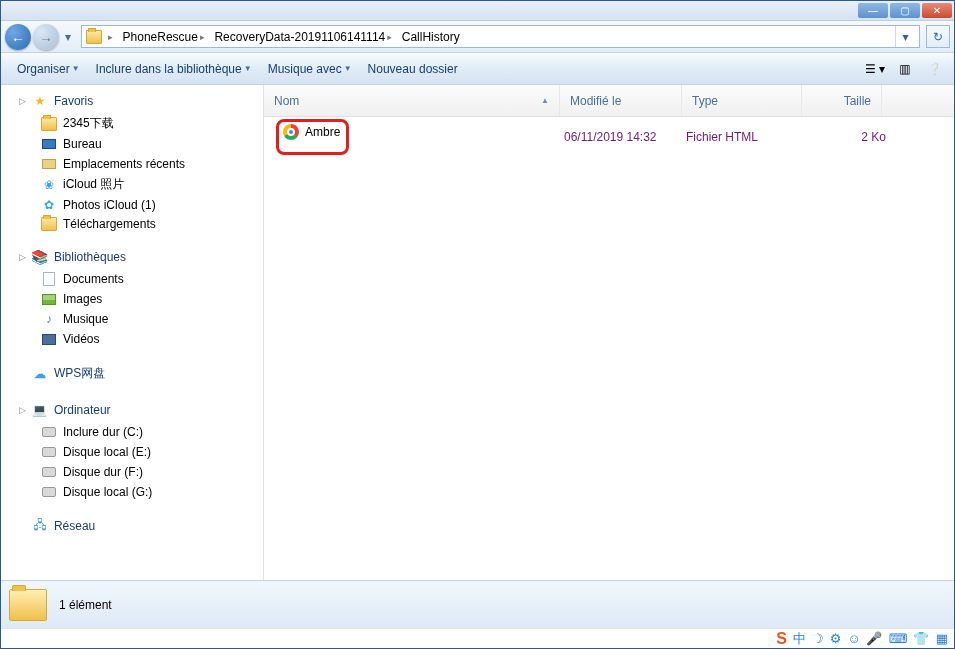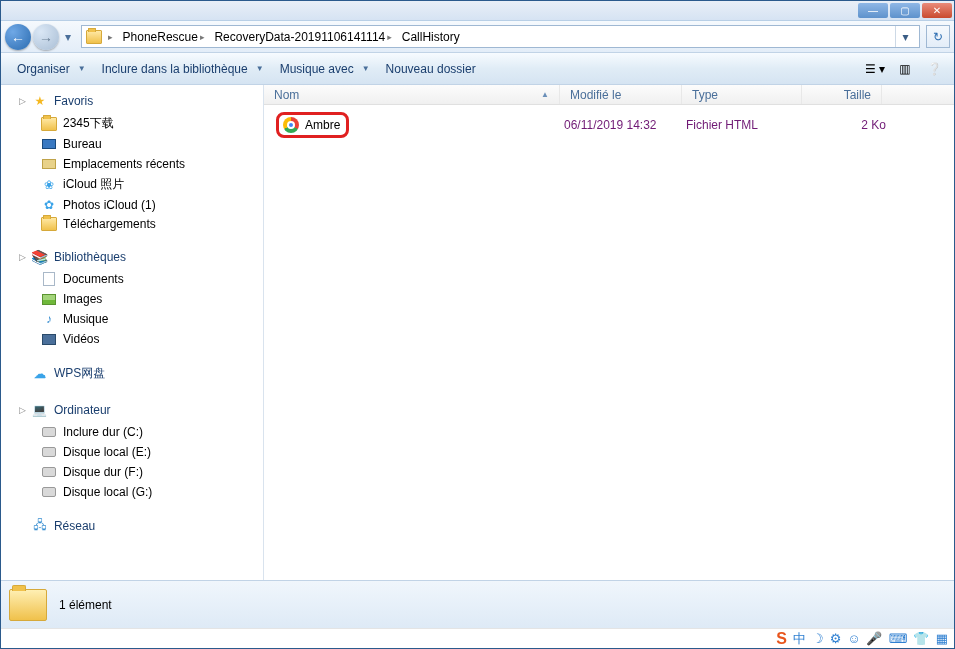--- a/index.html
+++ b/index.html
@@ -22,47 +22,47 @@
 .folder-ico::before { content: ""; position: absolute; top: -3px; left: 1px; width: 6px; height: 3px; background: #f0c14b; border: 1px solid #d6a93a; border-bottom: none; border-radius: 1px 1px 0 0; }
 .crumb { padding: 0 4px; display: flex; align-items: center; height: 100%; }
 .crumb .sep { color: #777; margin: 0 2px; font-size: 9px; }
 .addr-end { display: flex; align-items: center; gap: 0; }
 .addr-btn { width: 20px; height: 21px; display: flex; align-items: center; justify-content: center; border-left: 1px solid #cdd9e6; color: #3a5d85; }
 .refresh { background: linear-gradient(#f5f9fd,#e3edf8); border: 1px solid #9fb8d3; width: 24px; height: 23px; display: flex; align-items: center; justify-content: center; color: #2b6cb0; }
 .searchbox { width: 262px; height: 23px; border: 1px solid #9fb8d3; background: #fff; display: flex; align-items: center; padding: 0 6px; color: #888; font-style: italic; }
 .searchbox .mag { margin-left: auto; color: #4a6f9a; font-style: normal; }
 
 .toolbar { height: 32px; background: linear-gradient(#f7fbff,#e0ecf6 50%,#d5e4f2); display: flex; align-items: center; padding: 0 8px; border-bottom: 1px solid #c1d3e6; }
-.tbtn { padding: 4px 8px; color: #1a3e6e; display: flex; align-items: center; gap: 8px; }
+.tbtn { padding: 4px 8px; color: #1a3e6e; display: flex; align-items: center; gap: 2px; }
 .tbtn .dd { font-size: 8px; color: #4a6f9a; }
 .toolbar-right { margin-left: auto; display: flex; align-items: center; gap: 8px; }
 .ticon { width: 22px; height: 22px; display: flex; align-items: center; justify-content: center; }
 
 .body { flex: 1; display: flex; min-height: 0; }
 .sidebar { width: 263px; background: #fff; border-right: 1px solid #d9e3ee; overflow-y: auto; padding: 4px 0; position: relative; }
 .sidebar::-webkit-scrollbar { width: 17px; }
 .sidebar::-webkit-scrollbar-track { background: #f0f0f0; }
 .sidebar::-webkit-scrollbar-thumb { background: #c7c7c7; border: 1px solid #a0a0a0; }
 .section-head { display: flex; align-items: center; padding: 4px 8px 4px 18px; color: #1a3e6e; gap: 6px; }
 .section-head .tri { font-size: 9px; color: #888; }
 .tree-item { display: flex; align-items: center; padding: 2px 8px 2px 40px; gap: 6px; color: #000; }
 .tree-ico { width: 16px; height: 16px; display: inline-flex; align-items: center; justify-content: center; font-size: 12px; }
 .star { color: #f5b820; }
 .spacer { height: 12px; }
 
 .main { flex: 1; display: flex; flex-direction: column; }
-.cols { height: 20px; background: linear-gradient(#fcfcfc,#f0f0f0); border-bottom: 1px solid #e0e0e0; display: flex; align-items: center; color: #4a6f9a; }
+.cols { height: 32px; background: linear-gradient(#fcfcfc,#f0f0f0); border-bottom: 1px solid #e0e0e0; display: flex; align-items: center; color: #4a6f9a; }
 .col { padding: 0 10px; border-right: 1px solid #e8e8e8; height: 100%; display: flex; align-items: center; }
 .col1 { width: 296px; } .col2 { width: 122px; } .col3 { width: 120px; } .col4 { width: 80px; justify-content: flex-end; text-align: right; }
 .sortind { margin-left: auto; font-size: 8px; color: #6a8fb8; }
 
 .filelist { flex: 1; padding: 8px 4px; }
 .file-row { display: flex; align-items: center; height: 24px; }
 .file-name-cell { width: 296px; display: flex; align-items: center; padding-left: 8px; }
-.highlight-box { border: 3px solid #e02020; border-radius: 8px; padding: 2px 6px 2px 4px; display: flex; align-items: center; gap: 6px; }
+.highlight-box { border: 3px solid #e02020; border-radius: 8px; padding: 2px 6px 12px 4px; display: flex; align-items: center; gap: 6px; }
 .chrome-ico { width: 16px; height: 16px; border-radius: 50%; background: conic-gradient(#ea4335 0 120deg,#34a853 120deg 240deg,#fbbc05 240deg 360deg); position: relative; }
 .chrome-ico::after { content: ""; position: absolute; inset: 4px; border-radius: 50%; background: #4285f4; border: 2px solid #fff; }
 .fcell { color: #701a75; }
 .fcell2 { width: 122px; } .fcell3 { width: 120px; } .fcell4 { width: 80px; text-align: right; }
 
 .status { height: 48px; background: linear-gradient(#f0f6fc,#deeaf6); border-top: 1px solid #c1d3e6; display: flex; align-items: center; padding: 0 8px; gap: 12px; }
 .status .big-folder { width: 38px; height: 32px; background: linear-gradient(#ffefb3,#f0c14b); border: 1px solid #d6a93a; border-radius: 2px; position: relative; }
 .status .big-folder::before { content: ""; position: absolute; top: -5px; left: 2px; width: 12px; height: 5px; background: #f0c14b; border: 1px solid #d6a93a; border-bottom: none; border-radius: 2px 2px 0 0; }
 
 .tray { height: 20px; background: #fff; display: flex; align-items: center; justify-content: flex-end; padding: 0 6px; gap: 6px; border-top: 1px solid #e4e4e4; }

